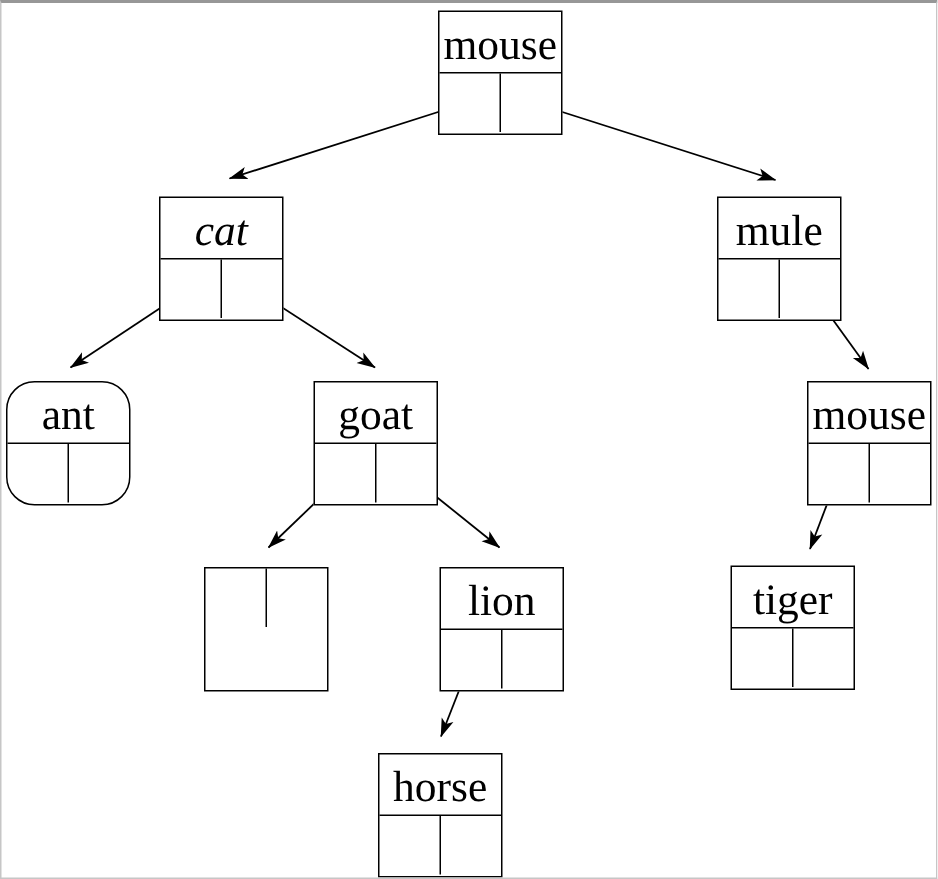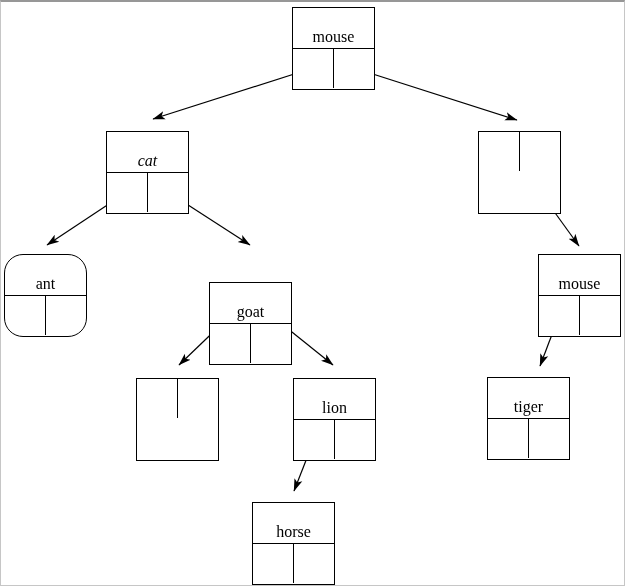--- a/index.html
+++ b/index.html
@@ -35,21 +35,21 @@
     background: #ffffff;
   }
   .node-label {
     box-sizing: border-box;
     height: 41px;
     border-bottom: 1.5px solid #000000;
     display: flex;
     justify-content: center;
     align-items: flex-end;
     padding-bottom: 3px;
-    font-size: 16px;
+    font-size: 29px;
     line-height: 1;
     color: #000000;
     white-space: nowrap;
   }
   .node-pointers {
     display: flex;
     height: 39px;
   }
   .pointer-cell {
     flex: 1 1 50%;
@@ -89,33 +89,34 @@
         </div>
       </div>
       <div class="node" style="left: 105px; top: 129px; font-style: italic;">
         <div class="node-label">cat</div>
         <div class="node-pointers">
           <div class="pointer-cell left"></div>
           <div class="pointer-cell right"></div>
         </div>
       </div>
       <div class="node" style="left: 477px; top: 129px;">
+        <div class="node-label">mule</div>
         <div class="node-pointers">
           <div class="pointer-cell left"></div>
           <div class="pointer-cell right"></div>
         </div>
       </div>
       <div class="node" style="left: 3px; top: 252px; border-radius: 19px;">
         <div class="node-label">ant</div>
         <div class="node-pointers">
           <div class="pointer-cell left"></div>
           <div class="pointer-cell right"></div>
         </div>
       </div>
-      <div class="node" style="left: 208px; top: 252px; margin-top: 28px;">
+      <div class="node" style="left: 208px; top: 252px;">
         <div class="node-label">goat</div>
         <div class="node-pointers">
           <div class="pointer-cell left"></div>
           <div class="pointer-cell right"></div>
         </div>
       </div>
       <div class="node" style="left: 537px; top: 252px;">
         <div class="node-label">mouse</div>
         <div class="node-pointers">
           <div class="pointer-cell left"></div>

